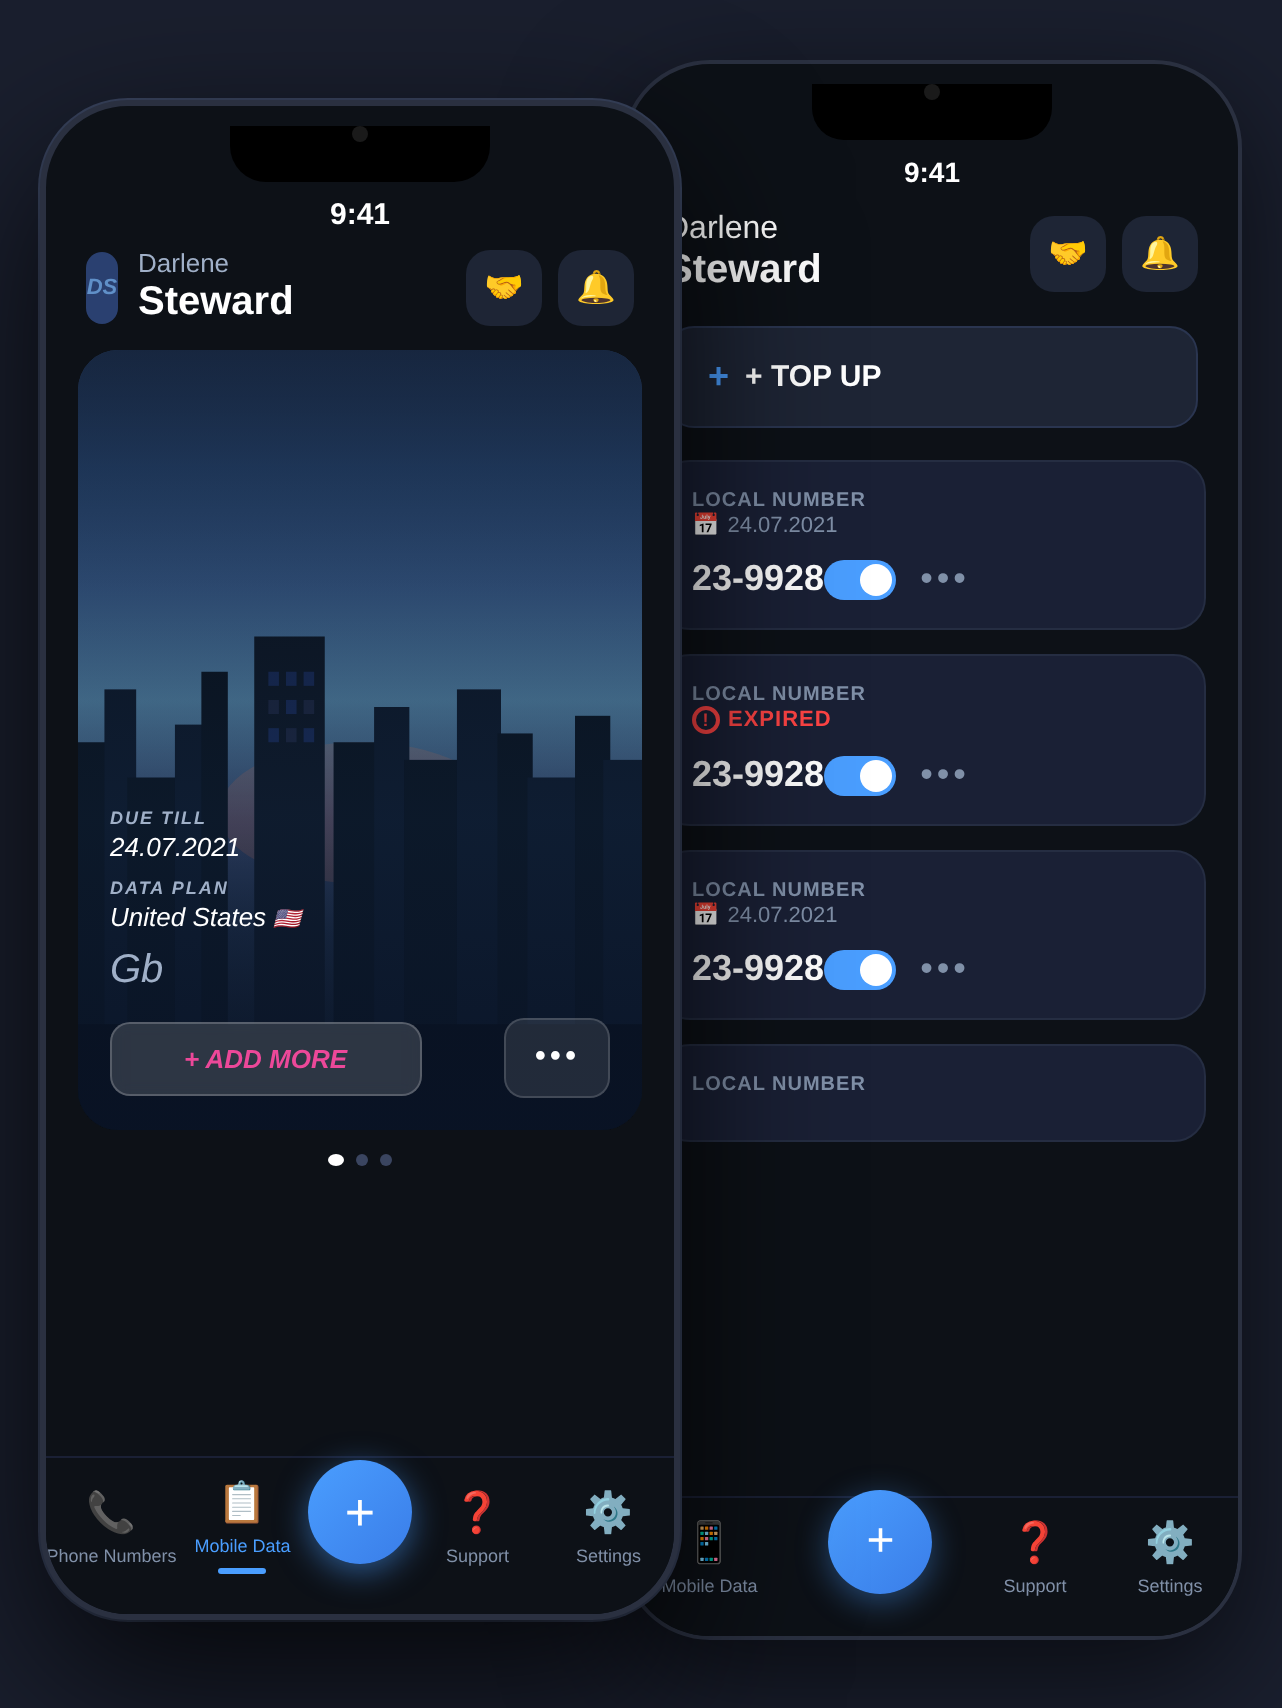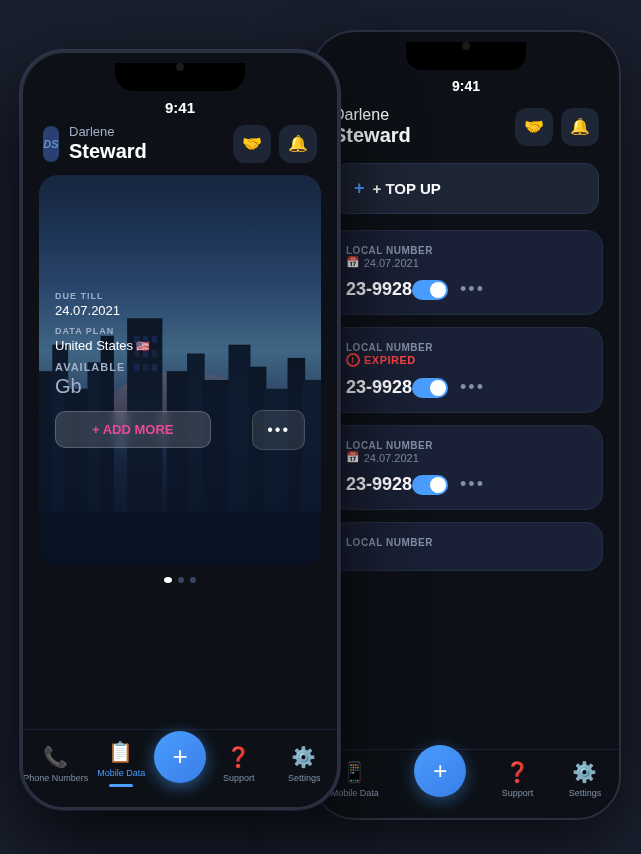--- a/index.html
+++ b/index.html
@@ -324,21 +324,22 @@
       z-index: 2;
     }
 
     .phone-front .card-content {
       position: absolute;
       inset: 0;
       z-index: 3;
       padding: 16px;
       display: flex;
       flex-direction: column;
-      justify-content: center;
+      justify-content: flex-end;
+      font-style: italic;
     }
 
     .phone-front .card-top {
       color: #fff;
     }
 
     .phone-front .card-label {
       font-size: 9px;
       color: #a0b0c8;
       font-weight: 600;
@@ -684,21 +685,20 @@
         <div class="card-label">DUE TILL</div>
         <div class="card-value">24.07.2021</div>
         <div class="card-label">DATA PLAN</div>
         <div class="card-value">
           <span>United States</span>
           <span style="color:#a0b0c8;font-size:11px;"> 🇺🇸</span>
         </div>
       </div>
 
       <div class="card-bottom">
-        <div class="available-label">AVAILABLE</div>
         <div class="available-data">
           <span class="data-unit">Gb</span>
         </div>
         <div class="card-actions">
           <div class="add-more-btn">
             <span>+ ADD MORE</span>
           </div>
           <div class="more-btn">•••</div>
         </div>
       </div>

